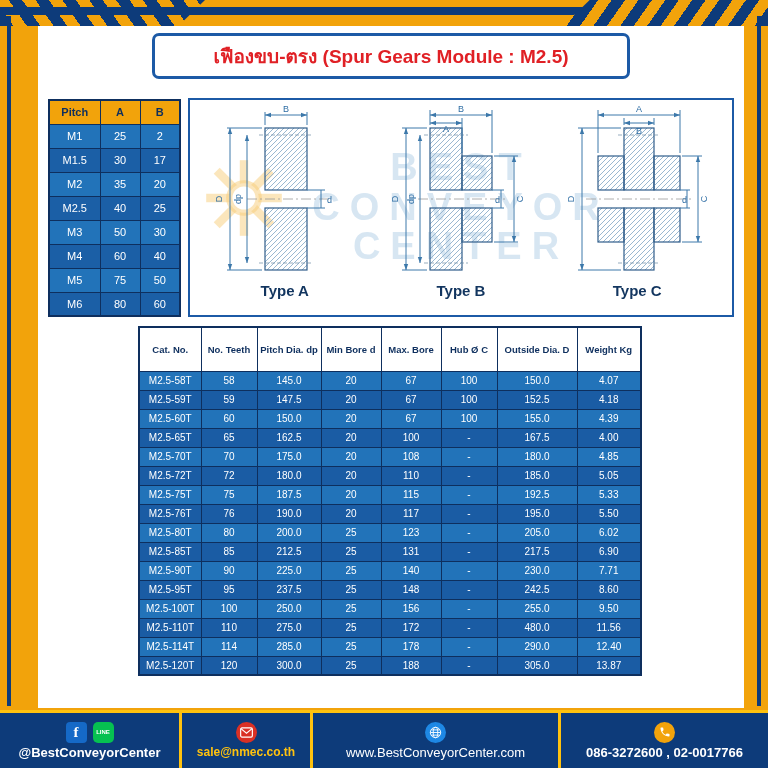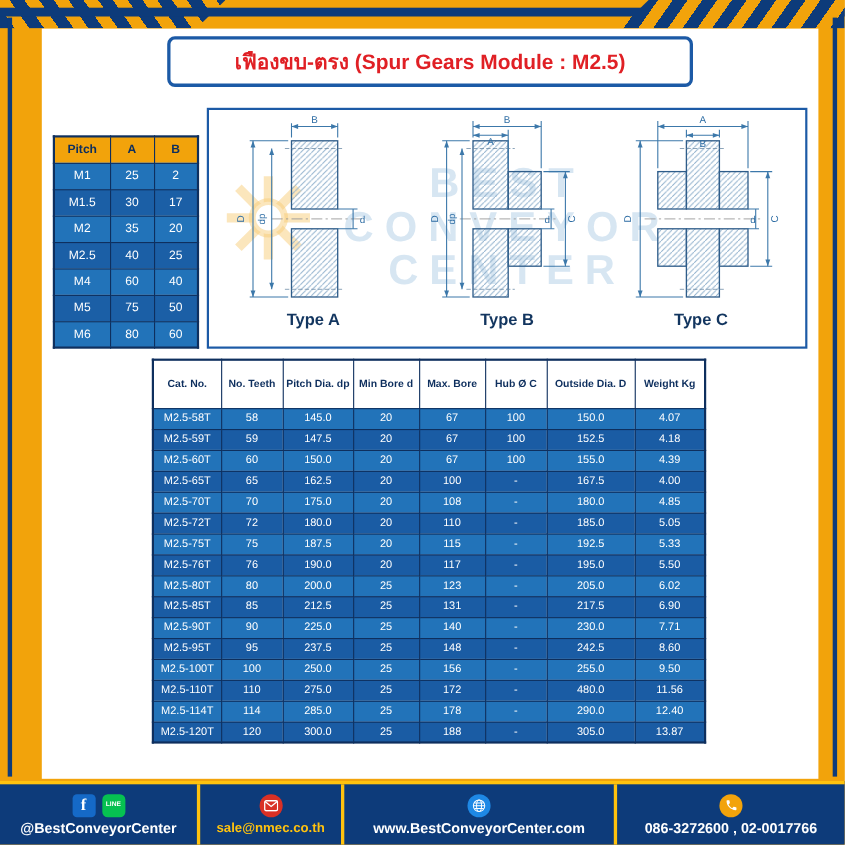--- a/index.html
+++ b/index.html
@@ -37,21 +37,21 @@
   .fsec{display:flex;flex-direction:column;align-items:center;justify-content:center;gap:2px;border-right:3px solid #FFC20E}
   .fsec:last-child{border-right:none}
   .fsec1{width:182px}.fsec2{width:131px}.fsec3{width:248px}.fsec4{flex:1}
   .icon-row{display:flex;gap:6px}
   .fb{width:21px;height:21px;background:#1569C7;border-radius:4px;color:#fff;font-weight:bold;font-size:15px;display:flex;align-items:center;justify-content:center;font-family:"Liberation Serif",serif}
   .line-ic{width:21px;height:21px;background:#06C151;border-radius:5px;color:#fff;font-weight:bold;font-size:6px;display:flex;align-items:center;justify-content:center}
   .circle{width:21px;height:21px;border-radius:50%;display:flex;align-items:center;justify-content:center;color:#fff}
   .c-red{background:#D93025}.c-blue{background:#1E88E5}.c-yellow{background:#F2A30B}
   .f-handle{color:#fff;font-weight:bold;font-size:13px}
   .f-email{color:#FFC20E;font-weight:bold;font-size:12px}
-  .f-web{color:#fff;font-weight:bold;font-size:13px}
+  .f-web{color:#fff;font-weight:normal;font-size:13px}
   .f-phone{color:#fff;font-weight:bold;font-size:13px}
   svg text{font-family:"Liberation Sans",sans-serif}
   .dim{stroke:#3C78AA;stroke-width:1;fill:none}
   .dimtxt{fill:#2E6DA4;font-size:9px}
   .hatched{stroke:#2F5D8A;stroke-width:1.2}
   .cl{stroke:#999;stroke-width:.8;stroke-dasharray:10 3 2 3}
   .pl{stroke:#6b8aa5;stroke-width:.7;stroke-dasharray:4 2}
 </style>
 </head>
 <body>
@@ -96,20 +96,25 @@
           </tr>
           <tr>
             <td>M2</td>
             <td>35</td>
             <td>20</td>
           </tr>
           <tr>
             <td>M2.5</td>
             <td>40</td>
             <td>25</td>
+          </tr>
+          <tr>
+            <td>M3</td>
+            <td>50</td>
+            <td>30</td>
           </tr>
           <tr>
             <td>M4</td>
             <td>60</td>
             <td>40</td>
           </tr>
           <tr>
             <td>M5</td>
             <td>75</td>
             <td>50</td>

